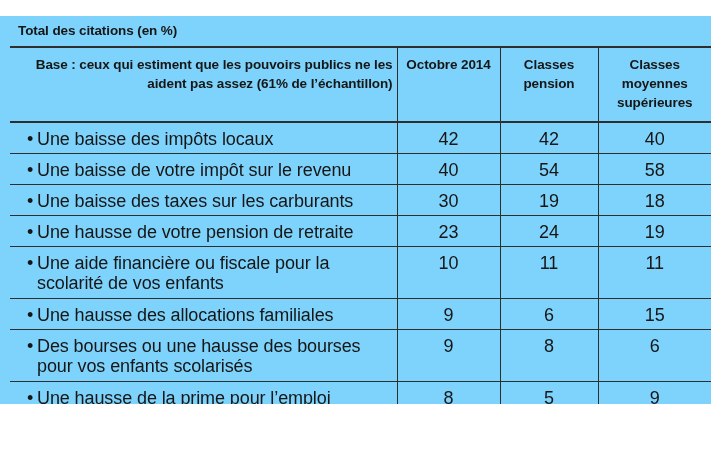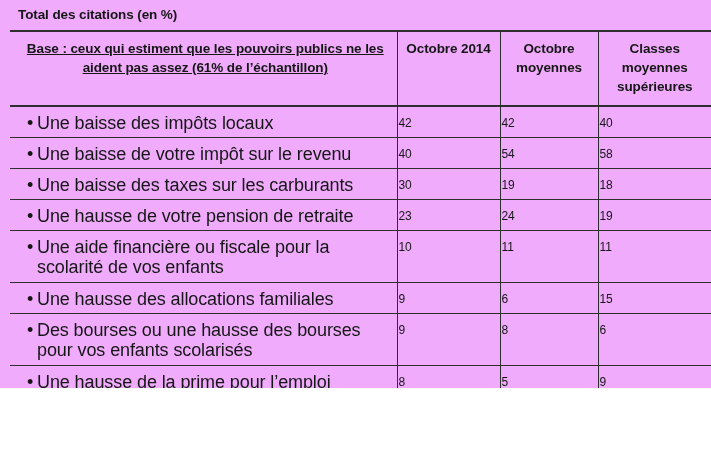--- a/index.html
+++ b/index.html
@@ -4,26 +4,27 @@
 <style>
   html, body {
     margin: 0;
     padding: 0;
     background: #ffffff;
   }
   .page {
     position: relative;
     width: 711px;
     height: 388px;
-    background: #f0abfc;
+    background: #7dd3fc;
     font-family: "Liberation Sans", sans-serif;
     color: #161616;
     overflow: hidden;
     box-sizing: border-box;
     padding: 7px 0 0 10px;
+    margin-top: 16px;
   }
   .title {
     font-size: 13.5px;
     font-weight: bold;
     letter-spacing: -0.1px;
     margin: 0 0 8px 8px;
   }
   table.citations {
     width: 701px;
     table-layout: fixed;
@@ -38,23 +39,22 @@
   thead th {
     border-bottom: 2px solid #2e2e2e;
     font-size: 13.5px;
     font-weight: bold;
     letter-spacing: -0.1px;
     vertical-align: top;
     padding: 7px 4px 9px 4px;
     line-height: 19px;
   }
   thead th.label-col {
-    text-align: center;
+    text-align: right;
     padding-left: 8px;
-    text-decoration: underline;
   }
   thead th.num-col {
   }
   th.num-col, td.num {
     border-left: 1.5px solid #2e2e2e;
   }
   tbody td {
     border-bottom: 1.5px solid #2e2e2e;
     font-size: 18px;
     letter-spacing: -0.1px;
@@ -73,41 +73,42 @@
     padding-left: 10px;
     max-width: 352px;
   }
   .bullet {
     position: absolute;
     left: 0;
     top: 0;
   }
   .bullet::before { content: "•"; }
   td.num {
-    font-size: 12px;
+    text-align: center;
+    font-size: 18px;
   }
 </style>
 </head>
 <body>
 
 <div class="page">
   <div class="title">Total des citations (en %)</div>
 
   <table class="citations">
     <colgroup>
       <col class="c-label">
         <col class="c-num1">
         <col class="c-num2">
         <col class="c-num3">
     </colgroup>
     <thead>
       <tr>
         <th class="label-col">Base : ceux qui estiment que les pouvoirs publics ne les aident pas assez (61% de l’échantillon)</th>
         <th class="num-col">Octobre 2014</th>
-        <th class="num-col">Octobre moyennes</th>
+        <th class="num-col">Classes pension</th>
         <th class="num-col">Classes moyennes supérieures</th>
       </tr>
     </thead>
     <tbody>
       <tr class="single">
         <td class="label-cell">
             <span class="label-wrap"><span class="bullet"></span><span>Une baisse des impôts locaux</span></span>
           </td>
         <td class="num">42</td>
         <td class="num">42</td>

